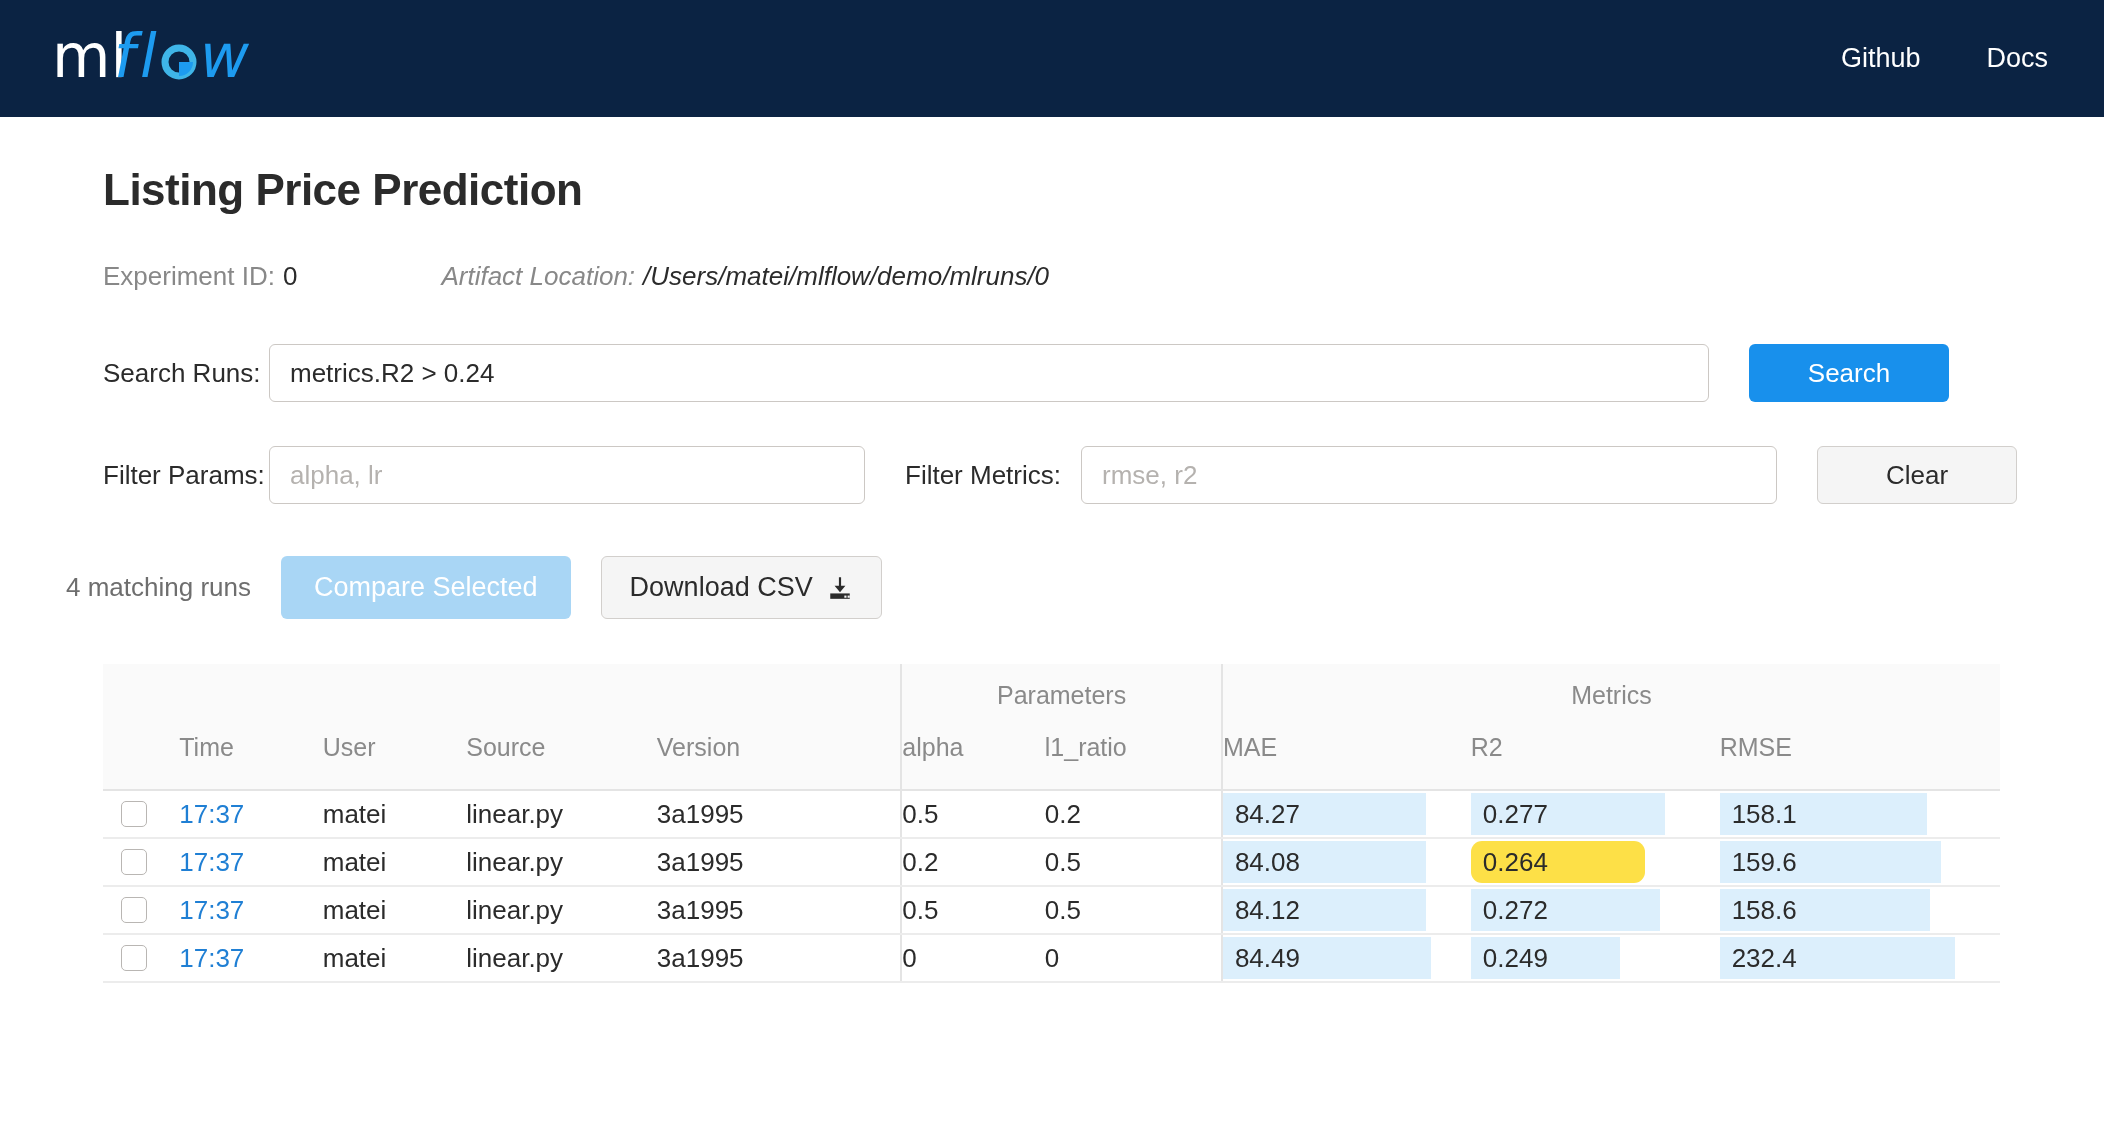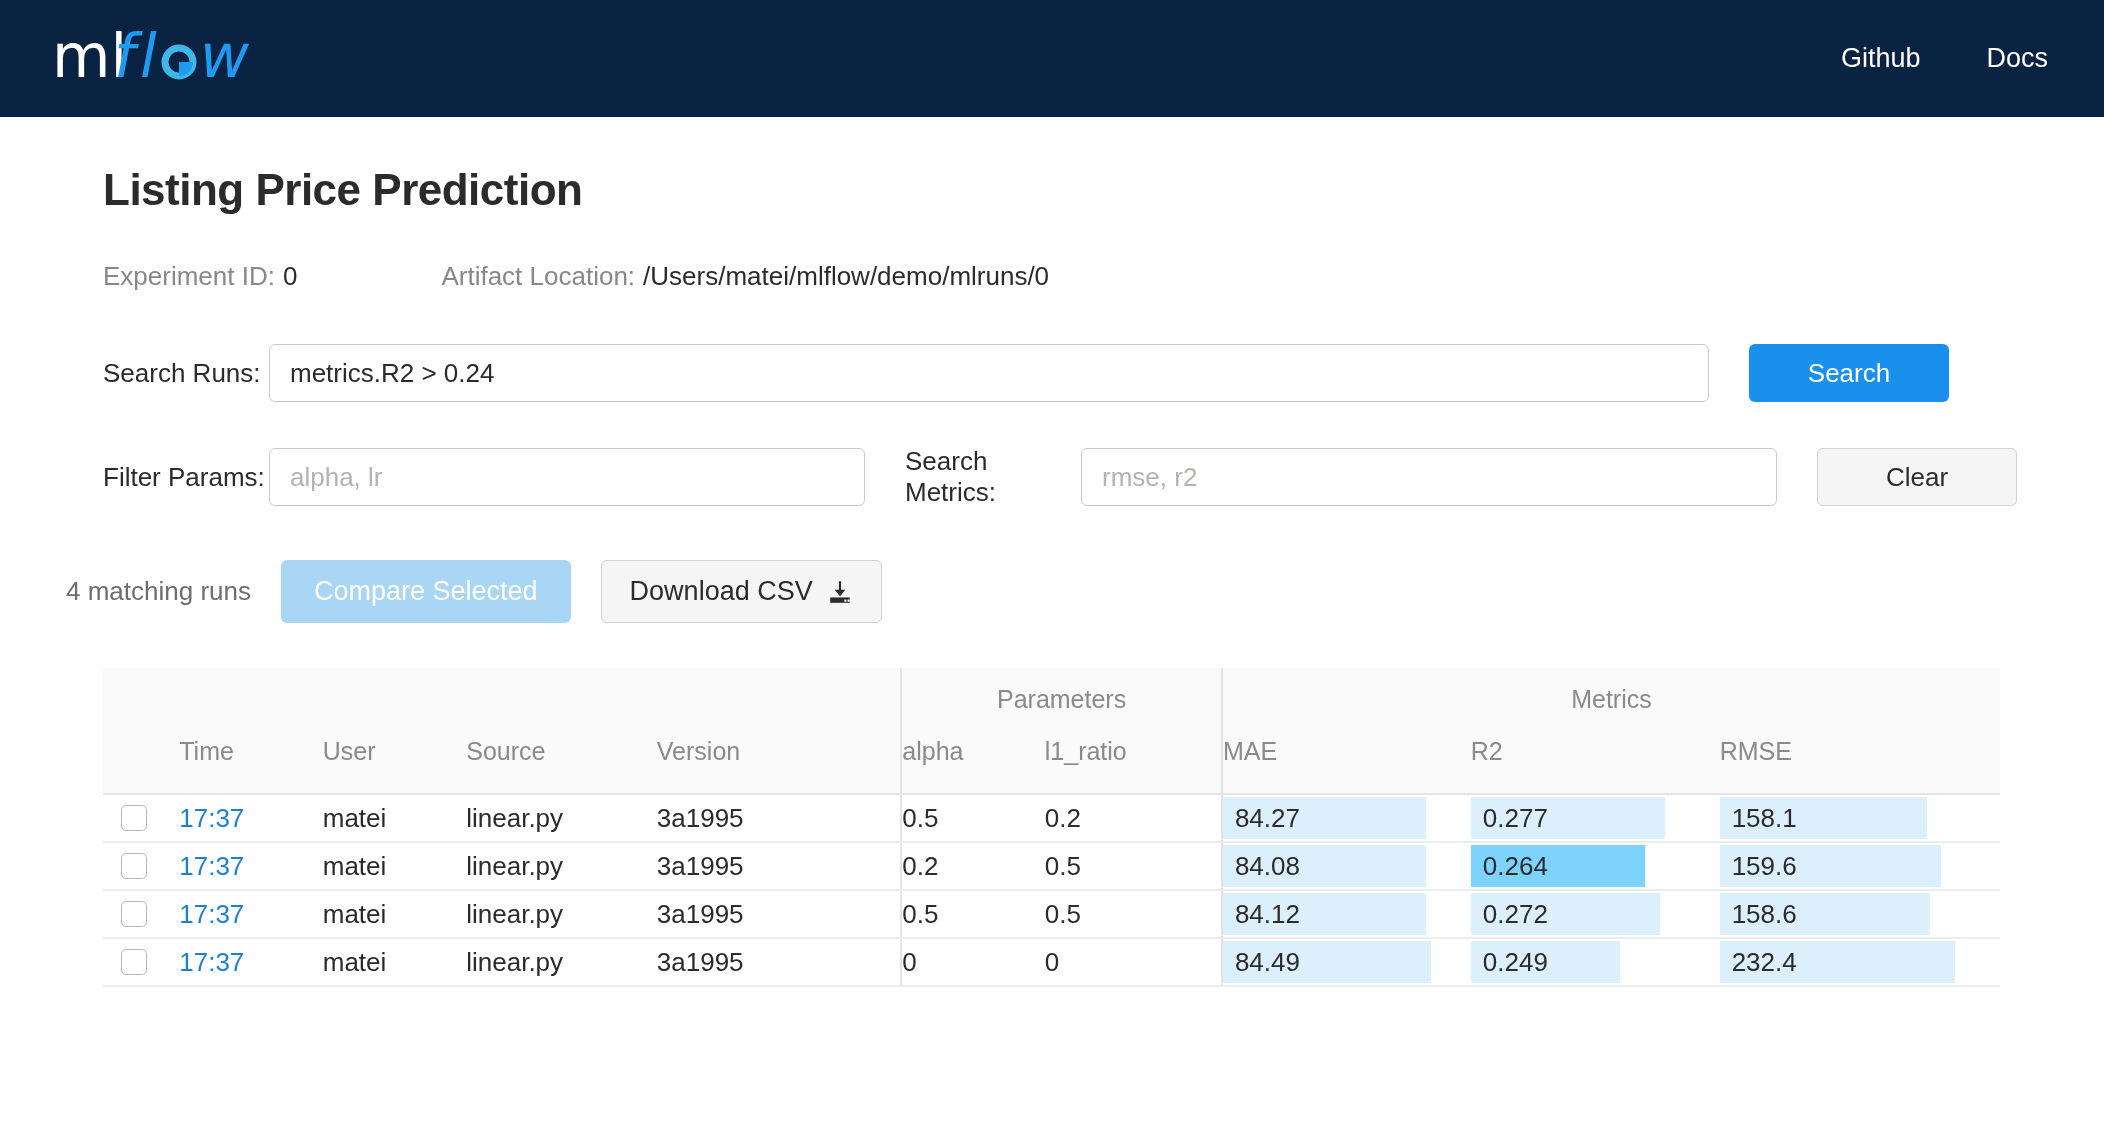--- a/index.html
+++ b/index.html
@@ -49,21 +49,21 @@
   }
 
   .exp-meta {
     display: flex;
     align-items: baseline;
     padding: 46px 0 0 103px;
     font-size: 26px;
   }
   .meta-label { color: #888888; }
   .meta-value { color: #2b2b2b; margin-left: 8px; }
-  .meta-block-2 { margin-left: 144px; display: flex; align-items: baseline; }
+  .meta-block-2 { margin-left: 144px; display: flex; align-items: baseline; font-style: italic; }
 
   
   .search-row {
     display: flex;
     align-items: center;
     padding: 52px 0 0 103px;
   }
   .field-label {
     font-size: 26px;
     color: #2b2b2b;
@@ -262,21 +262,21 @@
 
   <div class="search-row">
     <span class="field-label">Search Runs:</span>
     <input id="search-runs-input" class="text-input" type="text" value="metrics.R2 &gt; 0.24" style="">
     <button class="btn btn-primary">Search</button>
   </div>
 
   <div class="filter-row">
     <span class="field-label">Filter Params:</span>
     <input id="filter-params-input" class="text-input" type="text" placeholder="alpha, lr" style="">
-    <span class="filter-metrics-label">Search Metrics:</span>
+    <span class="filter-metrics-label">Filter Metrics:</span>
     <input id="filter-metrics-input" class="text-input" type="text" placeholder="rmse, r2" style="">
     <button class="btn btn-default btn-clear">Clear</button>
   </div>
 
   <div class="action-row">
     <span class="matching-runs">4 matching runs</span>
     <button class="btn btn-compare">Compare Selected</button>
     <button class="btn btn-default btn-download">
       <span>Download CSV</span>
       <span class="dl-icon">
@@ -350,21 +350,21 @@
           <td class="cell-pad"><a class="time-link" href="#">17:37</a></td>
           <td class="cell-pad ">matei</td>
           <td class="cell-pad ">linear.py</td>
           <td class="cell-pad ">3a1995</td>
           <td class="cell-pad sep-left">0.2</td>
           <td class="cell-pad ">0.5</td>
           <td class="metric-cell sep-left">
             <div class="metric-bar" style="width: 82%; background: rgb(220, 239, 252);">84.08</div>
           </td>
           <td class="metric-cell ">
-            <div class="metric-bar" style="width: 70%; background: #7dd3fc;">0.264</div>
+            <div class="metric-bar" style="width: 70%; background: #fde047; border-radius: 11px;">0.264</div>
           </td>
           <td class="metric-cell ">
             <div class="metric-bar" style="width: 79%; background: rgb(220, 239, 252);">159.6</div>
           </td>
         </tr>
         <tr>
           <td>
             <span class="row-checkbox"></span>
           </td>
           <td class="cell-pad"><a class="time-link" href="#">17:37</a></td>

